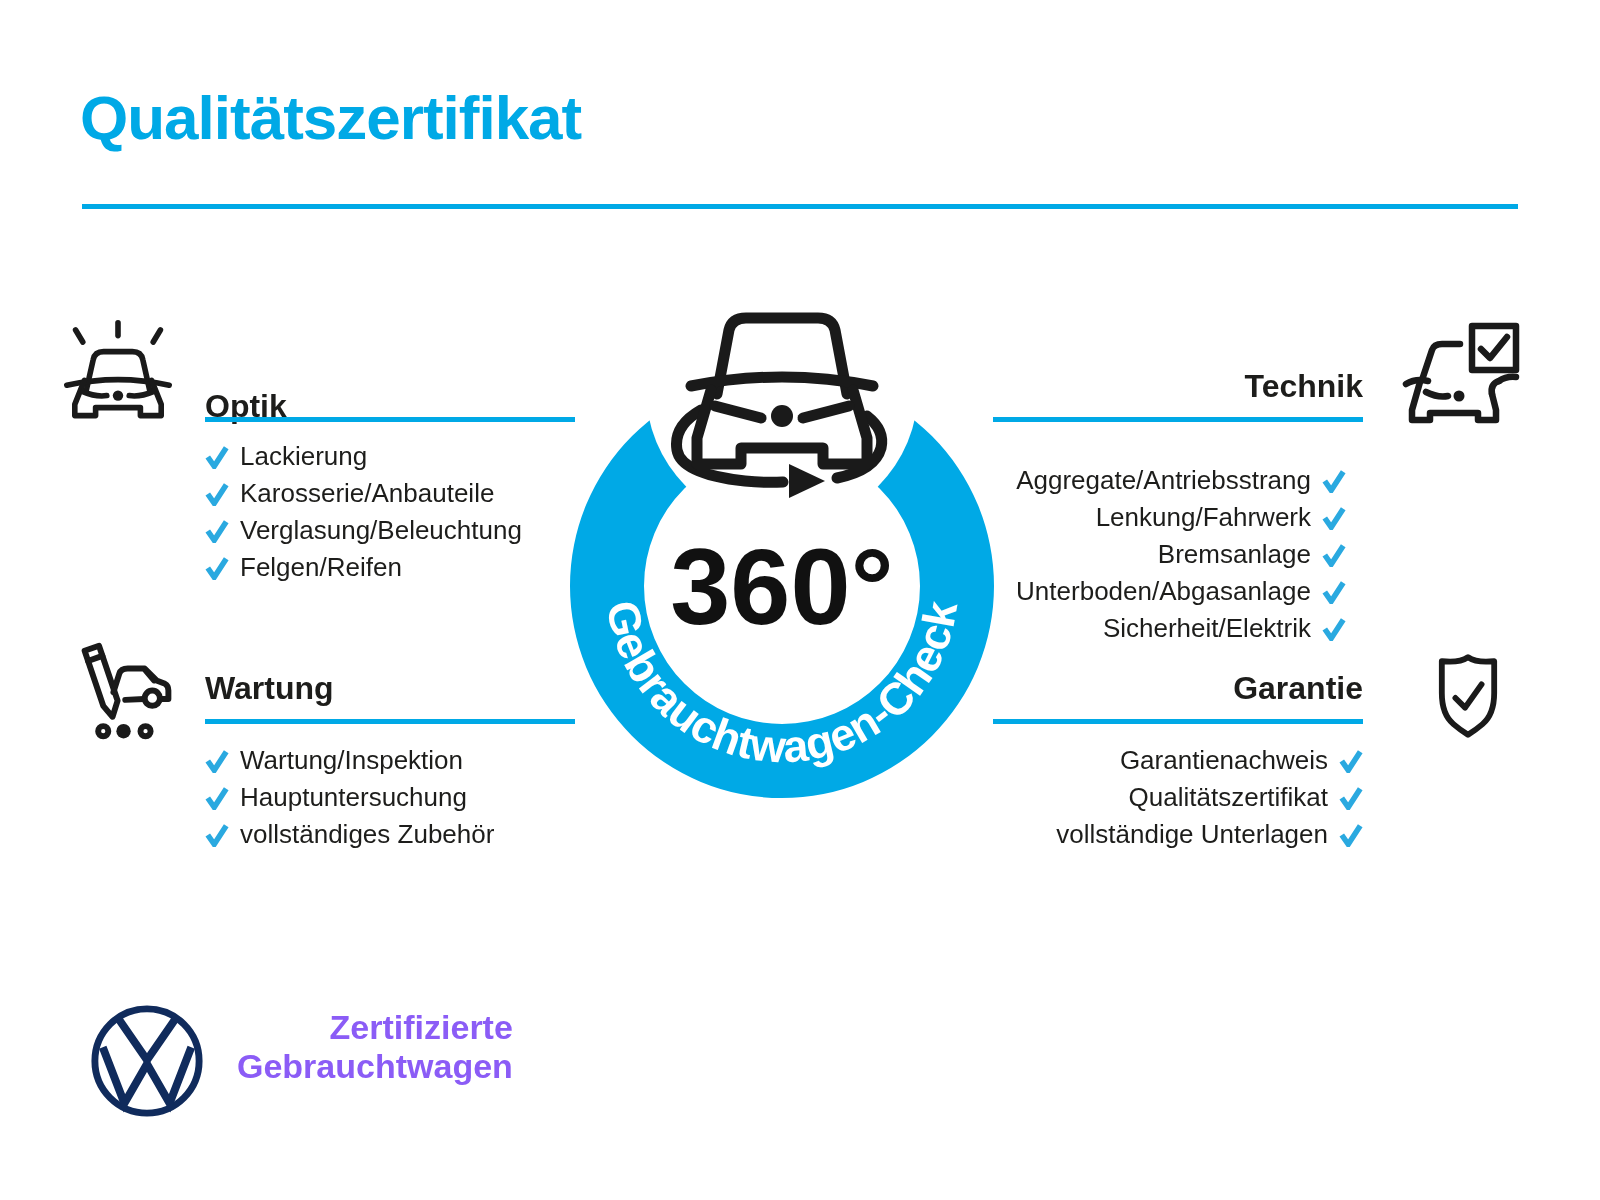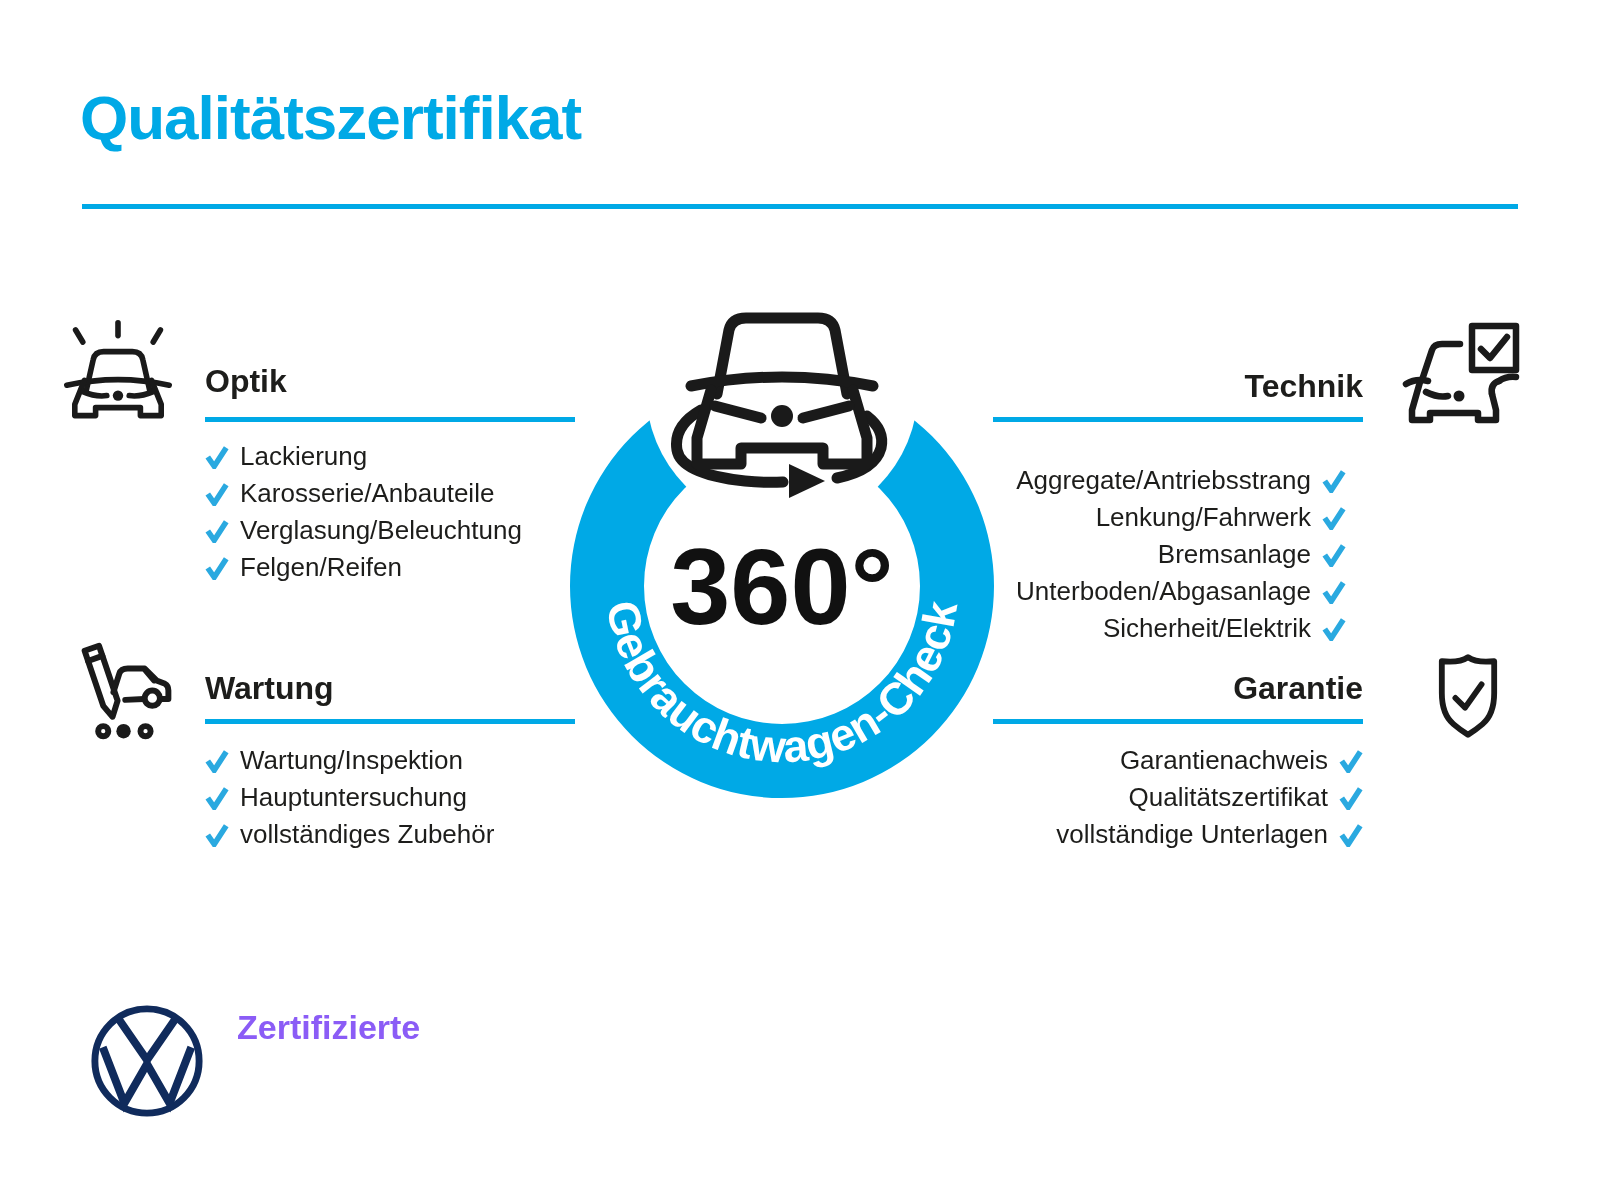--- a/index.html
+++ b/index.html
@@ -76,21 +76,21 @@
   <path class="st" d="M26,30 L17,15"></path>
     <path class="st" d="M70,22 L70,6"></path>
     <path class="st" d="M114,30 L123,15"></path>
   <path class="st" d="M30,92 L39,52 Q41,42 52,42 L88,42 Q99,42 101,52 L110,92"></path>
   <path class="st" d="M6,84 Q70,70 134,84"></path>
   <path class="st" d="M28,78 L16,108 L16,122 L42,122 L42,112 L98,112 L98,122 L124,122 L124,108 L112,78"></path>
   <path class="st" d="M26,92 Q42,99 56,97"></path>
     <path class="st" d="M114,92 Q98,99 84,97"></path>
   <circle class="stf" cx="70" cy="97" r="6.5"></circle>
 </svg>
-<div class="abs sec-head" style="left:205px;top:363px;">Optik</div>
+<div class="abs sec-head" style="left:205px;top:388px;">Optik</div>
 <div class="abs sec-rule" style="left:205px;top:417px;width:370px;"></div>
 <ul class="abs checklist left" style="left:205px;top:438px;">
     <li>
       <svg class="check" viewBox="0 0 26 26">
         <polyline points="3,13 10,23 23,3"></polyline>
       </svg>
       <span class="item-text">Lackierung</span>
     </li>
     <li>
       <svg class="check" viewBox="0 0 26 26">
@@ -225,13 +225,14 @@
 
 <svg class="abs" style="left:88px;top:1002px;" width="118" height="118" viewBox="-60 -60 120 120">
   <g fill="none" stroke="#102b5c" stroke-linecap="butt" stroke-linejoin="miter">
     <circle cx="0" cy="0" r="53" stroke-width="7"></circle>
     <polyline points="-29,-43 0,-1 29,-43" stroke-width="8"></polyline>
     <polyline points="-45,-14 -23,43 0,3 23,43 45,-14" stroke-width="8"></polyline>
   </g>
 </svg>
 <div class="abs footer-text">
   <div>Zertifizierte</div>
+  <div>Gebrauchtwagen</div>
 </div>
 
 </body></html>

